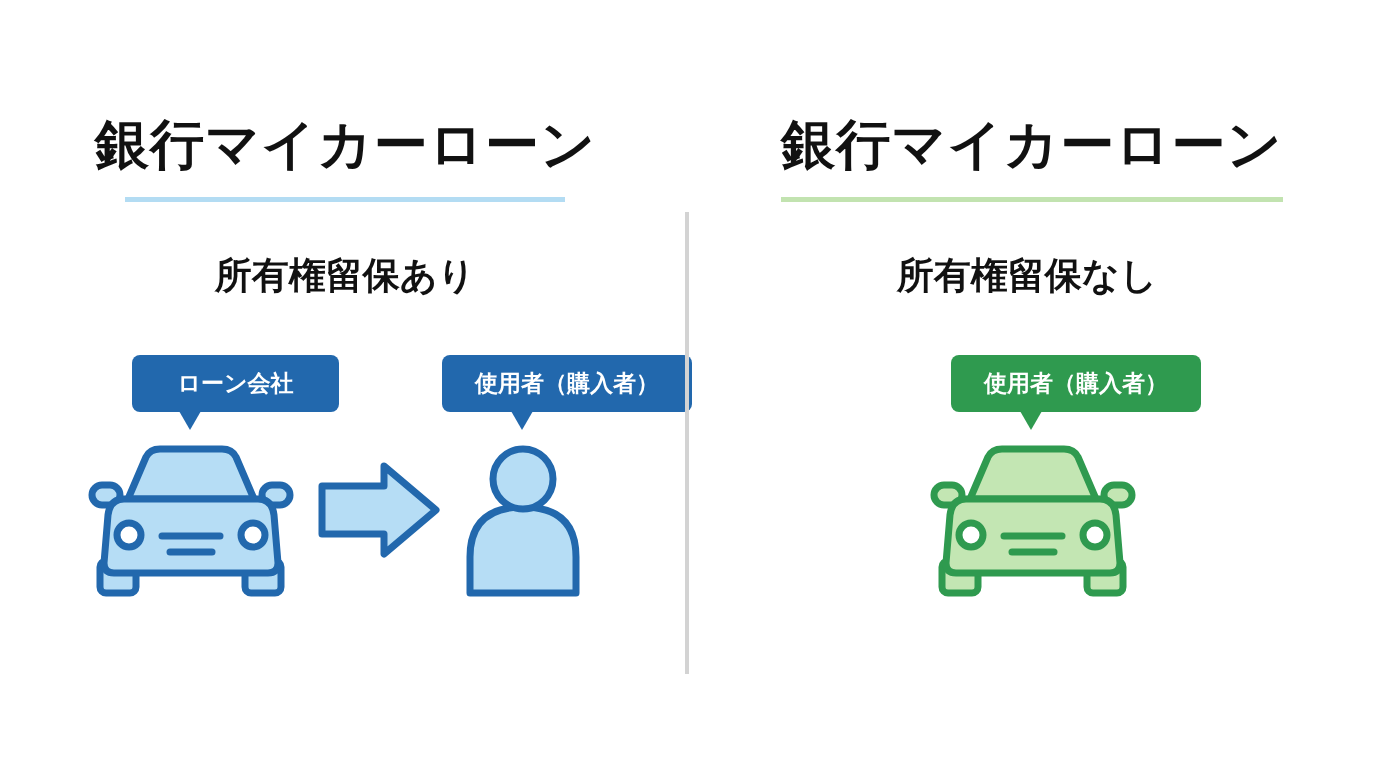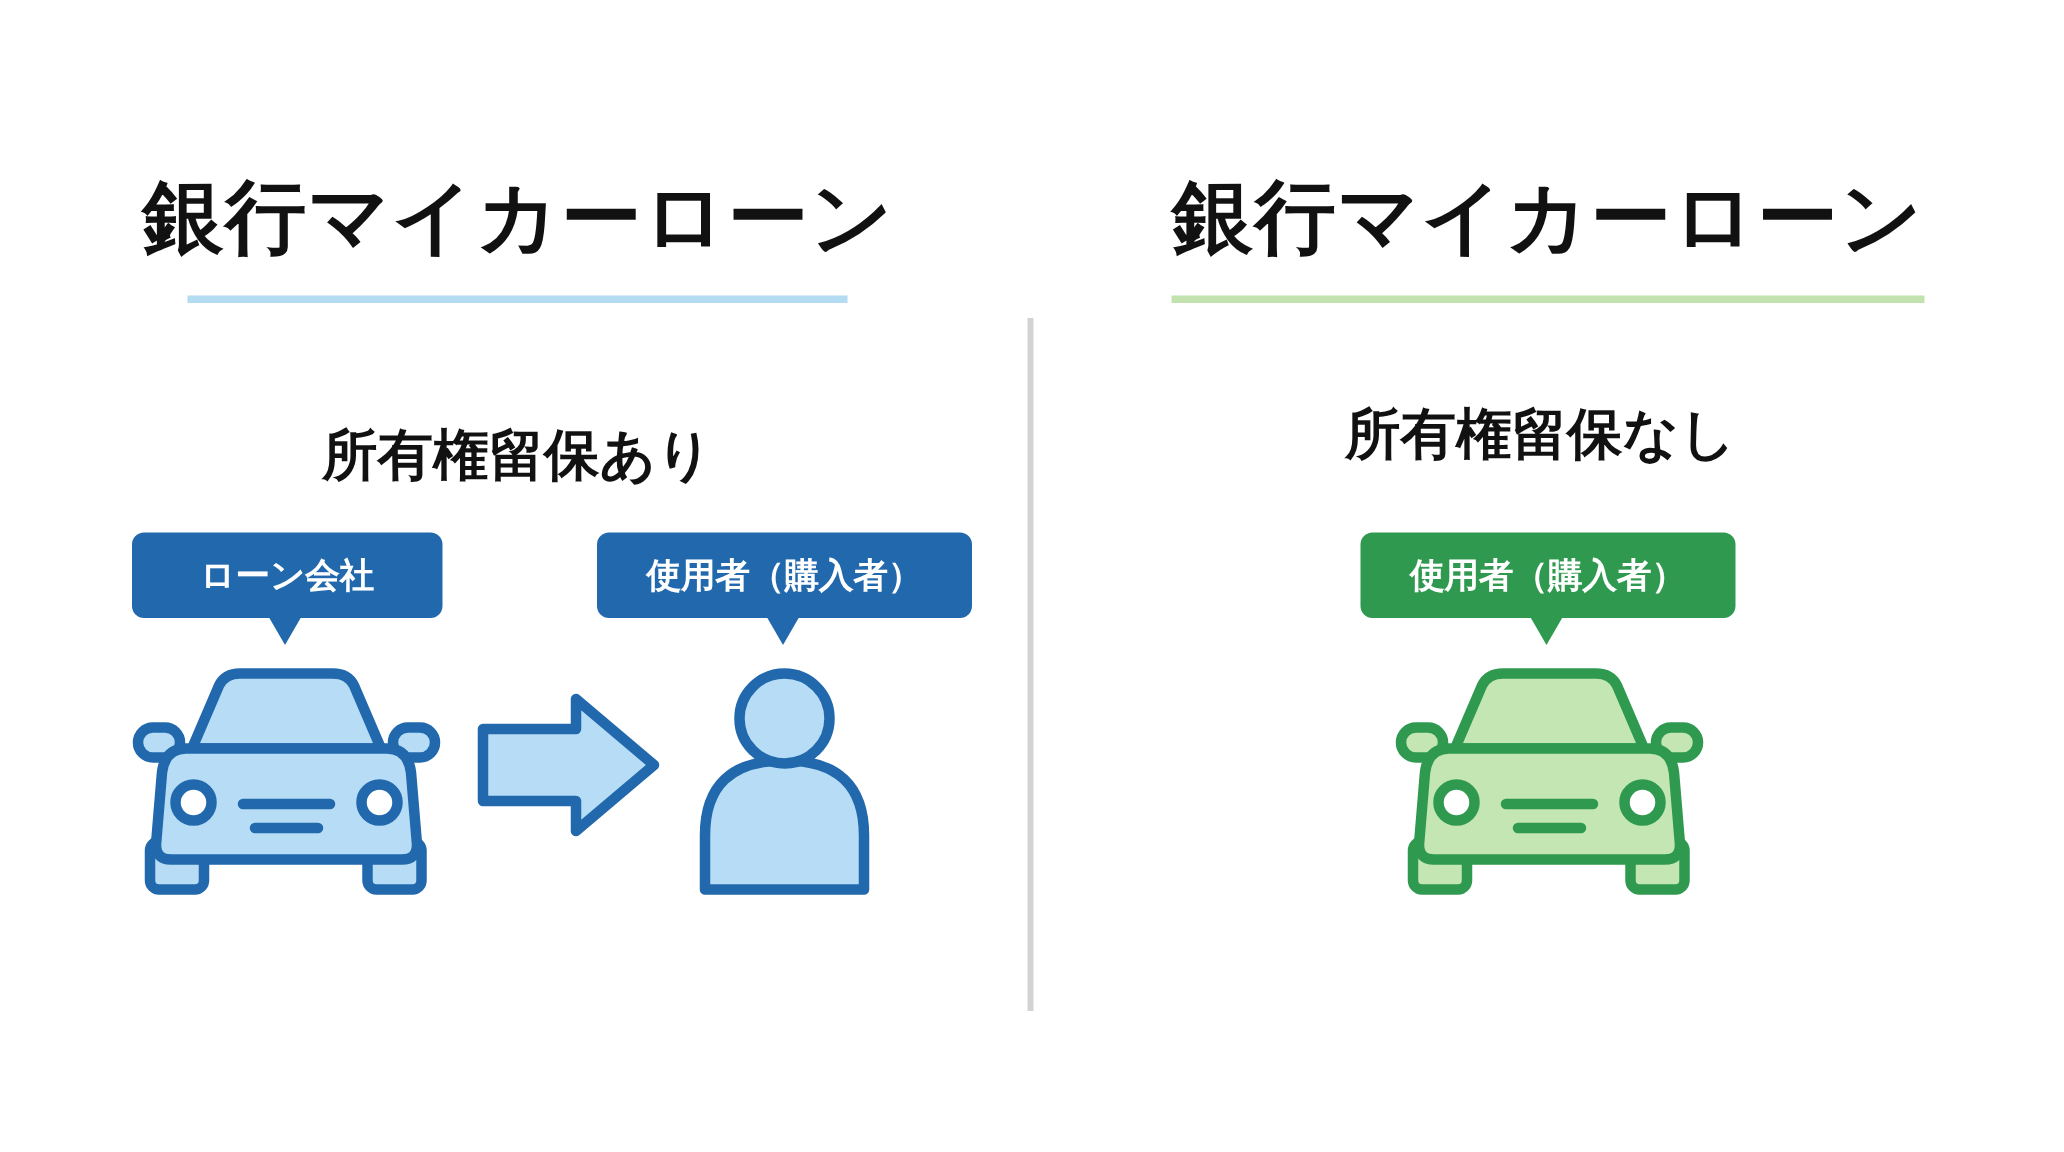--- a/index.html
+++ b/index.html
@@ -7,27 +7,28 @@
       width: 1376px; height: 768px; background: #ffffff; position: relative; overflow: hidden;
       font-family: "DejaVu Sans", "Liberation Sans", sans-serif; color: #111111;
     }
     .abs { position: absolute; }
     .title {
       font-size: 54px; font-weight: bold; text-align: center; white-space: nowrap;
       letter-spacing: 1px; line-height: 1;
     }
     .underline { height: 5px; }
     .subtitle {
-      font-size: 37px; font-weight: bold; text-align: center; white-space: nowrap; line-height: 1; margin-top: 28px;
+      font-size: 37px; font-weight: bold; text-align: center; white-space: nowrap; line-height: 1;
     }
     .divider { background: #d3d3d3; width: 4px; }
     .bubble {
       border-radius: 8px; color: #ffffff; font-weight: bold; font-size: 23px;
       display: flex; align-items: center; justify-content: center; white-space: nowrap;
       box-sizing: border-box;
+      margin-left: 44px;
     }
     .bubble-tail {
       width: 0; height: 0; border-left: 11px solid transparent; border-right: 11px solid transparent;
     }
     svg { position: absolute; overflow: visible; }
   </style>
 </head>
 <body>
 
 <div class="abs title" style="left:95px; top:118px; width:500px;">銀行マイカーローン</div>
@@ -75,21 +76,21 @@
   <g stroke="#2268ad" stroke-width="7" fill="#b6ddf5" stroke-linejoin="round">
     <path d="M4 148 L4 112 Q4 62 57 62 Q110 62 110 112 L110 148 Z"></path>
     <circle cx="57" cy="34" r="30"></circle>
   </g>
 </svg>
 
 <div class="abs divider" style="left:685px; top:212px; height:462px;"></div>
 
 <div class="abs title" style="left:752px; top:118px; width:560px;">銀行マイカーローン</div>
 <div class="abs underline" style="left:781px; top:197px; width:502px; background:#c2e3b0;"></div>
-<div class="abs subtitle" style="left:827px; top:243px; width:400px;">所有権留保なし</div>
+<div class="abs subtitle" style="left:827px; top:257px; width:400px;">所有権留保なし</div>
 
 <div class="abs bubble" style="left:907px; top:355px; width:250px; height:57px; background:#2f9a4f;">
   <span>使用者（購入者）</span>
 </div>
 <div class="abs bubble-tail" style="left:1020px; top:411px; border-top:19px solid #2f9a4f;"></div>
 
 <svg style="left:930px; top:445px;" width="206" height="152" viewBox="0 0 206 152">
   <g stroke="#2f9a4f" stroke-width="7" stroke-linejoin="round" stroke-linecap="round" fill="#c3e6b3">
     <rect x="12" y="116" width="36" height="32" rx="6"></rect>
     <rect x="157" y="116" width="36" height="32" rx="6"></rect>

